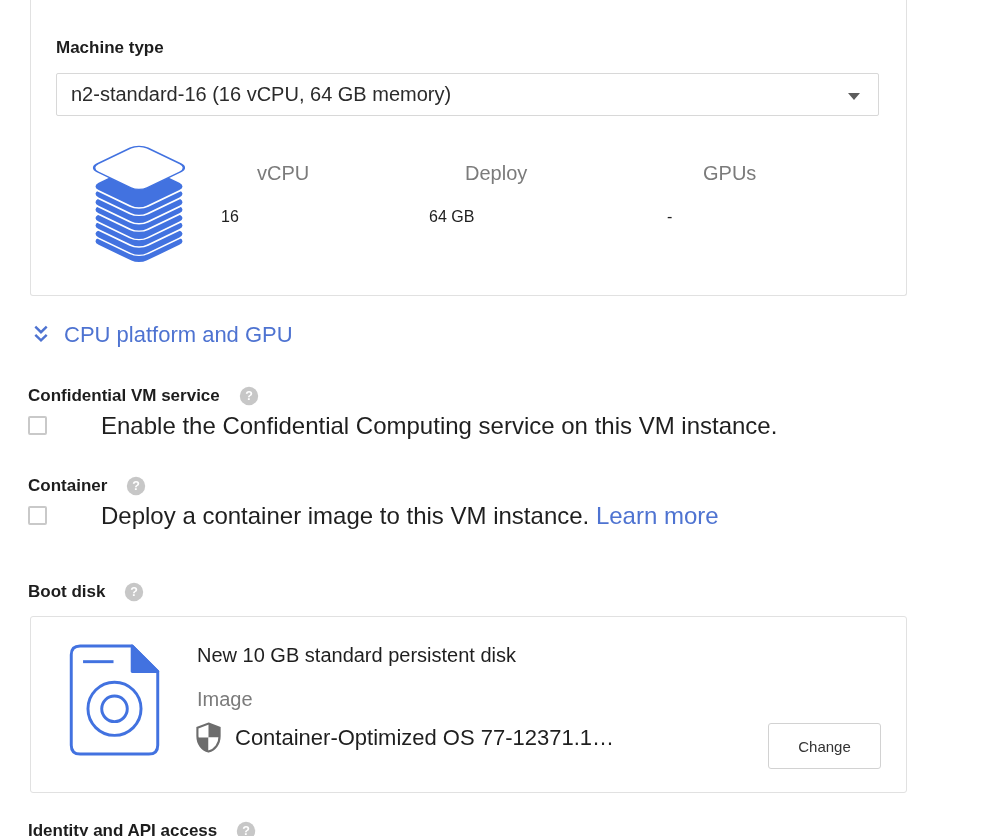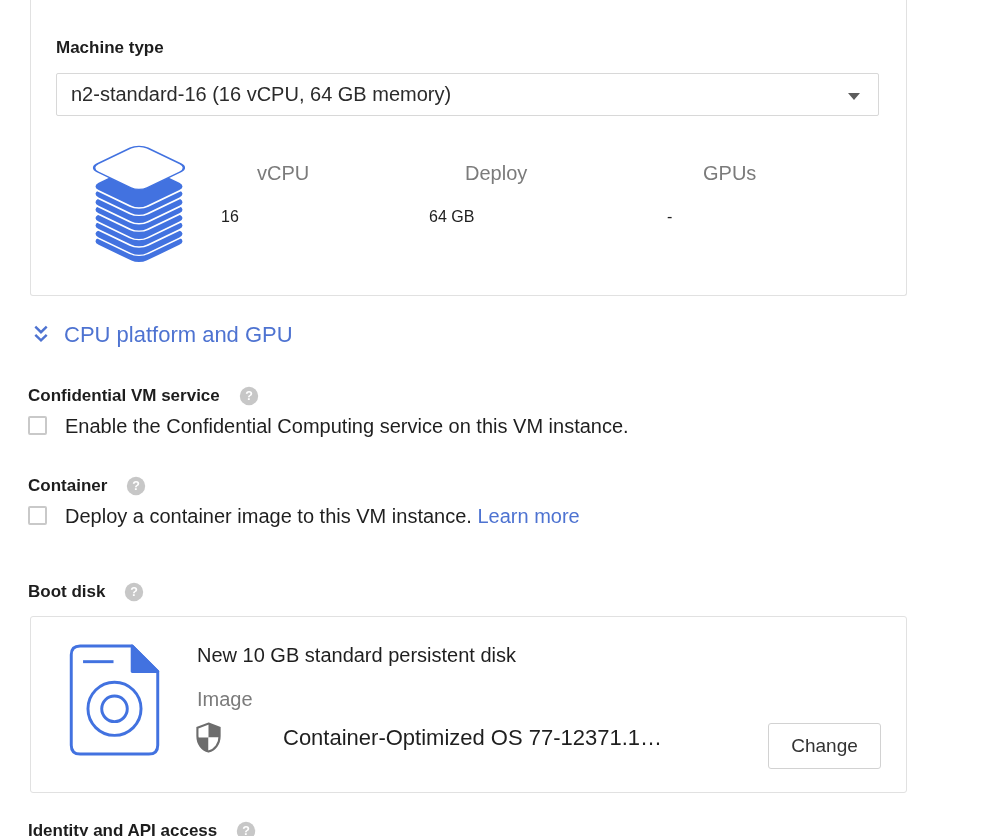--- a/index.html
+++ b/index.html
@@ -57,21 +57,21 @@
   .section-header{position:absolute;display:flex;align-items:flex-start;gap:19px;}
   .section-header .sec-label{font-size:17px;font-weight:700;color:#1d1d1d;}
   .help-icon{cursor:pointer;display:inline-block;}
 
   
   .check-row{position:absolute;display:flex;align-items:flex-start;gap:18px;}
   .checkbox{
     width:19px;height:19px;border:2px solid #c9c9c9;border-radius:2px;
     background:#fff;flex:0 0 auto;margin-top:2px;cursor:pointer;
   }
-  .check-label{font-size:20px;color:#1f1f1f;line-height:24px;}
+  .check-label{font-size:24px;color:#1f1f1f;line-height:24px;margin-left:36px;}
   .inline-link{color:var(--link-blue);cursor:pointer;}
 
   .conf-header{left:28px;top:386px;}
   .conf-row{left:28px;top:414px;}
   .container-header{left:28px;top:476px;}
   .container-row{left:28px;top:504px;}
   .bootdisk-header{left:28px;top:582px;}
   .identity-header{left:28px;top:821px;}
 
   
@@ -79,25 +79,25 @@
     position:absolute;left:30px;top:616px;width:877px;height:177px;
     background:#fff;border:1px solid var(--border-gray);border-radius:3px;padding-left:8px;
   }
   .disk-icon{position:absolute;left:35px;top:26px;}
   .disk-stroke{fill:none;stroke:var(--icon-blue);stroke-width:3;}
   .disk-body{fill:#fff;stroke:var(--icon-blue);stroke-width:3;stroke-linejoin:round;}
   .disk-fold{fill:var(--icon-blue);stroke:var(--icon-blue);stroke-width:3;stroke-linejoin:round;}
   .bd-title{position:absolute;left:166px;top:27px;font-size:20px;color:#1f1f1f;}
   .bd-image-label{position:absolute;left:166px;top:71px;font-size:20px;color:var(--text-gray);}
   .bd-image-row{position:absolute;left:164px;top:105px;display:flex;align-items:center;gap:13px;}
-  .bd-image-value{font-size:22px;color:#1f1f1f;white-space:nowrap;margin-left:48px;}
+  .bd-image-value{font-size:22px;color:#1f1f1f;white-space:nowrap;}
   .change-btn{
     position:absolute;right:25px;top:106px;width:113px;height:46px;
     background:#fff;border:1px solid #d2d2d2;border-radius:3px;
-    font-family:"Liberation Sans",sans-serif;font-size:19px;color:#333;cursor:pointer;
+    font-family:"Liberation Sans",sans-serif;font-size:15px;color:#333;cursor:pointer;
   }
 </style>
 </head>
 <body>
 
 <div class="stage">
 
   <div class="machine-card">
     <div class="mt-label">Machine type</div>
 

